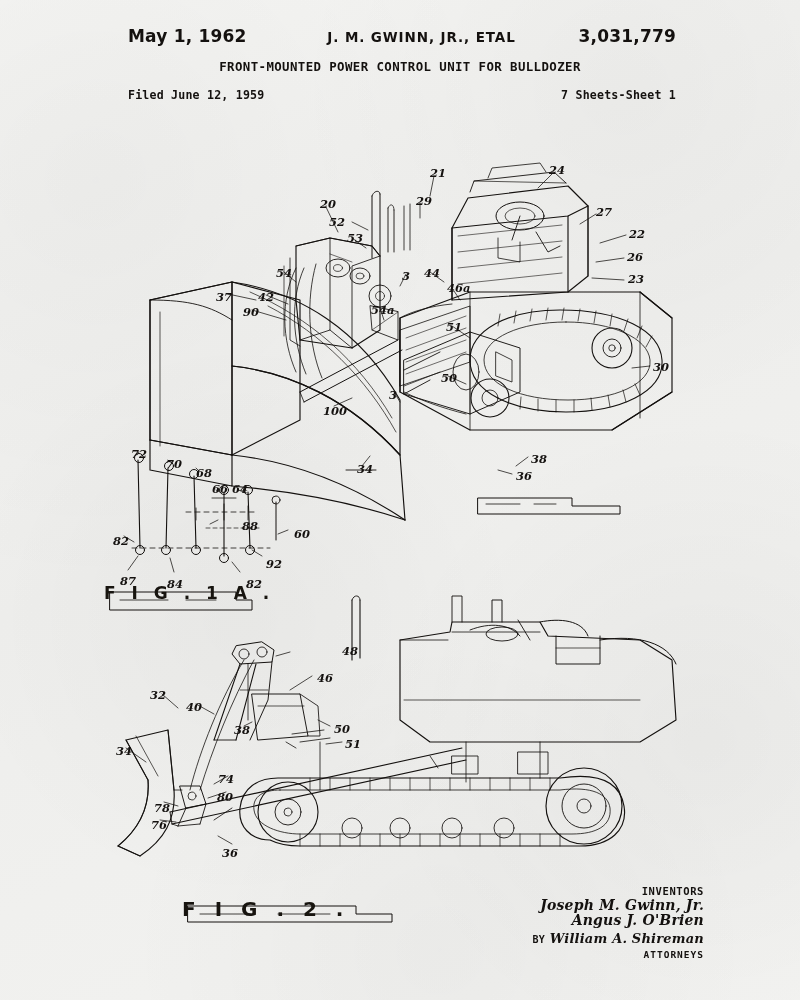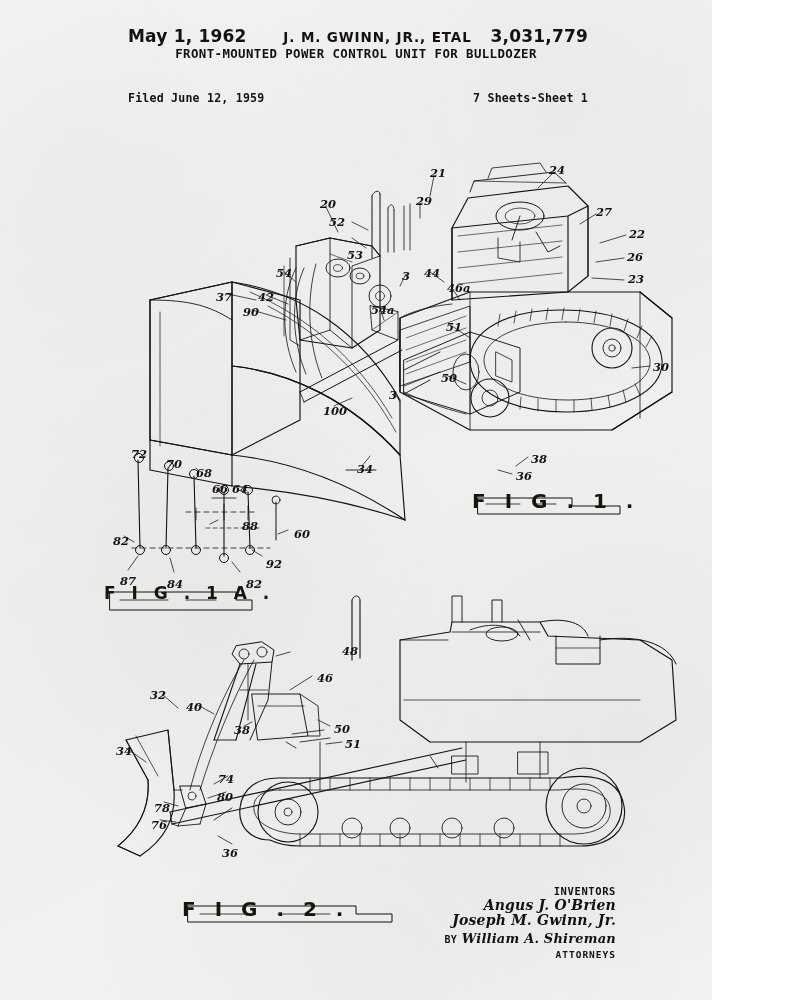--- a/index.html
+++ b/index.html
@@ -8,21 +8,21 @@
     background: #ffffff;
   }
   body {
     width: 800px;
     height: 1000px;
     overflow: hidden;
     font-family: "Liberation Sans", sans-serif;
   }
   .page {
     position: relative;
-    width: 712px;
+    width: 800px;
     height: 1000px;
     background: #f2f2f0;
     background-image:
       radial-gradient(circle at 12% 18%, rgba(0,0,0,0.035) 0%, rgba(0,0,0,0) 38%),
       radial-gradient(circle at 78% 9%, rgba(0,0,0,0.03) 0%, rgba(0,0,0,0) 30%),
       radial-gradient(circle at 30% 62%, rgba(0,0,0,0.03) 0%, rgba(0,0,0,0) 34%),
       radial-gradient(circle at 88% 74%, rgba(0,0,0,0.04) 0%, rgba(0,0,0,0) 32%),
       radial-gradient(circle at 55% 95%, rgba(0,0,0,0.03) 0%, rgba(0,0,0,0) 30%),
       linear-gradient(155deg, #f6f6f4 0%, #eeeeec 45%, #f3f3f1 100%);
     overflow: hidden;
@@ -62,27 +62,28 @@
     font-size: 17px;
     letter-spacing: .2px;
     white-space: nowrap;
   }
   .hdr-title {
     text-align: center;
     font-family: "DejaVu Sans Mono", monospace;
     font-size: 12.4px;
     font-weight: bold;
     letter-spacing: .4px;
+    margin-top: 13px;
     color: #14110f;
   }
   .hdr-row2 {
     display: flex;
     justify-content: space-between;
     padding: 0 124px 0 128px;
-    margin-top: 30px;
+    margin-top: 14px;
     font-family: "DejaVu Sans Mono", monospace;
     font-size: 11.6px;
     font-weight: bold;
     letter-spacing: .2px;
   }
 
   
   .drawing {
     position: absolute;
     left: 0; top: 0;
@@ -529,32 +530,31 @@
         <path d="M186 600 L216 600" stroke-width="0.8"></path>
       </g>
       <g>
         <path d="M188 906 L356 906 L356 914 L392 914 L392 922 L188 922 Z" stroke-width="1" fill="none"></path>
         <path d="M200 914 L250 914" stroke-width="0.8"></path>
         <path d="M278 914 L330 914" stroke-width="0.8"></path>
       </g>
     </svg>
   </div>
 
-  <div class="figlabel" style="left:472px; top:489px;">F I G . 1 .</div>
   <div class="figlabel" style="left:104px; top:583px; font-size:17px; letter-spacing:5px;">F I G . 1 A .</div>
   <div class="figlabel" style="left:182px; top:897px;">F I G . 2 .</div>
 
   <div id="refnums">
       <div class="refnum" style="left: 430px; top: 166px;">21</div>
       <div class="refnum" style="left: 549px; top: 163px;">24</div>
       <div class="refnum" style="left: 320px; top: 197px;">20</div>
       <div class="refnum" style="left: 416px; top: 194px;">29</div>
       <div class="refnum" style="left: 596px; top: 205px;">27</div>
       <div class="refnum" style="left: 329px; top: 215px;">52</div>
-      <div class="refnum" style="left: 347px; top: 248px;">53</div>
+      <div class="refnum" style="left: 347px; top: 231px;">53</div>
       <div class="refnum" style="left: 629px; top: 227px;">22</div>
       <div class="refnum" style="left: 627px; top: 250px;">26</div>
       <div class="refnum" style="left: 276px; top: 266px;">54</div>
       <div class="refnum" style="left: 424px; top: 266px;">44</div>
       <div class="refnum" style="left: 628px; top: 272px;">23</div>
       <div class="refnum" style="left: 402px; top: 269px;">3</div>
       <div class="refnum" style="left: 216px; top: 290px;">37</div>
       <div class="refnum" style="left: 258px; top: 290px;">42</div>
       <div class="refnum" style="left: 447px; top: 281px;">46a</div>
       <div class="refnum" style="left: 243px; top: 305px;">90</div>
@@ -589,22 +589,22 @@
       <div class="refnum" style="left: 116px; top: 744px;">34</div>
       <div class="refnum" style="left: 218px; top: 772px;">74</div>
       <div class="refnum" style="left: 217px; top: 790px;">80</div>
       <div class="refnum" style="left: 154px; top: 801px;">78</div>
       <div class="refnum" style="left: 151px; top: 818px;">76</div>
       <div class="refnum" style="left: 222px; top: 846px;">36</div>
     </div>
 
   <div class="sigblock">
     <div class="sig-inventors">INVENTORS</div>
+    <div class="sig-name">Joseph M. Gwinn, Jr.</div>
     <div class="sig-name">Angus J. O'Brien</div>
-    <div class="sig-name">Joseph M. Gwinn, Jr.</div>
     <div>
       <span class="sig-by">BY</span>
       <span class="sig-name small">William A. Shireman</span>
     </div>
     <div class="sig-attorneys">ATTORNEYS</div>
   </div>
 
 </div>
 
 </body></html>

